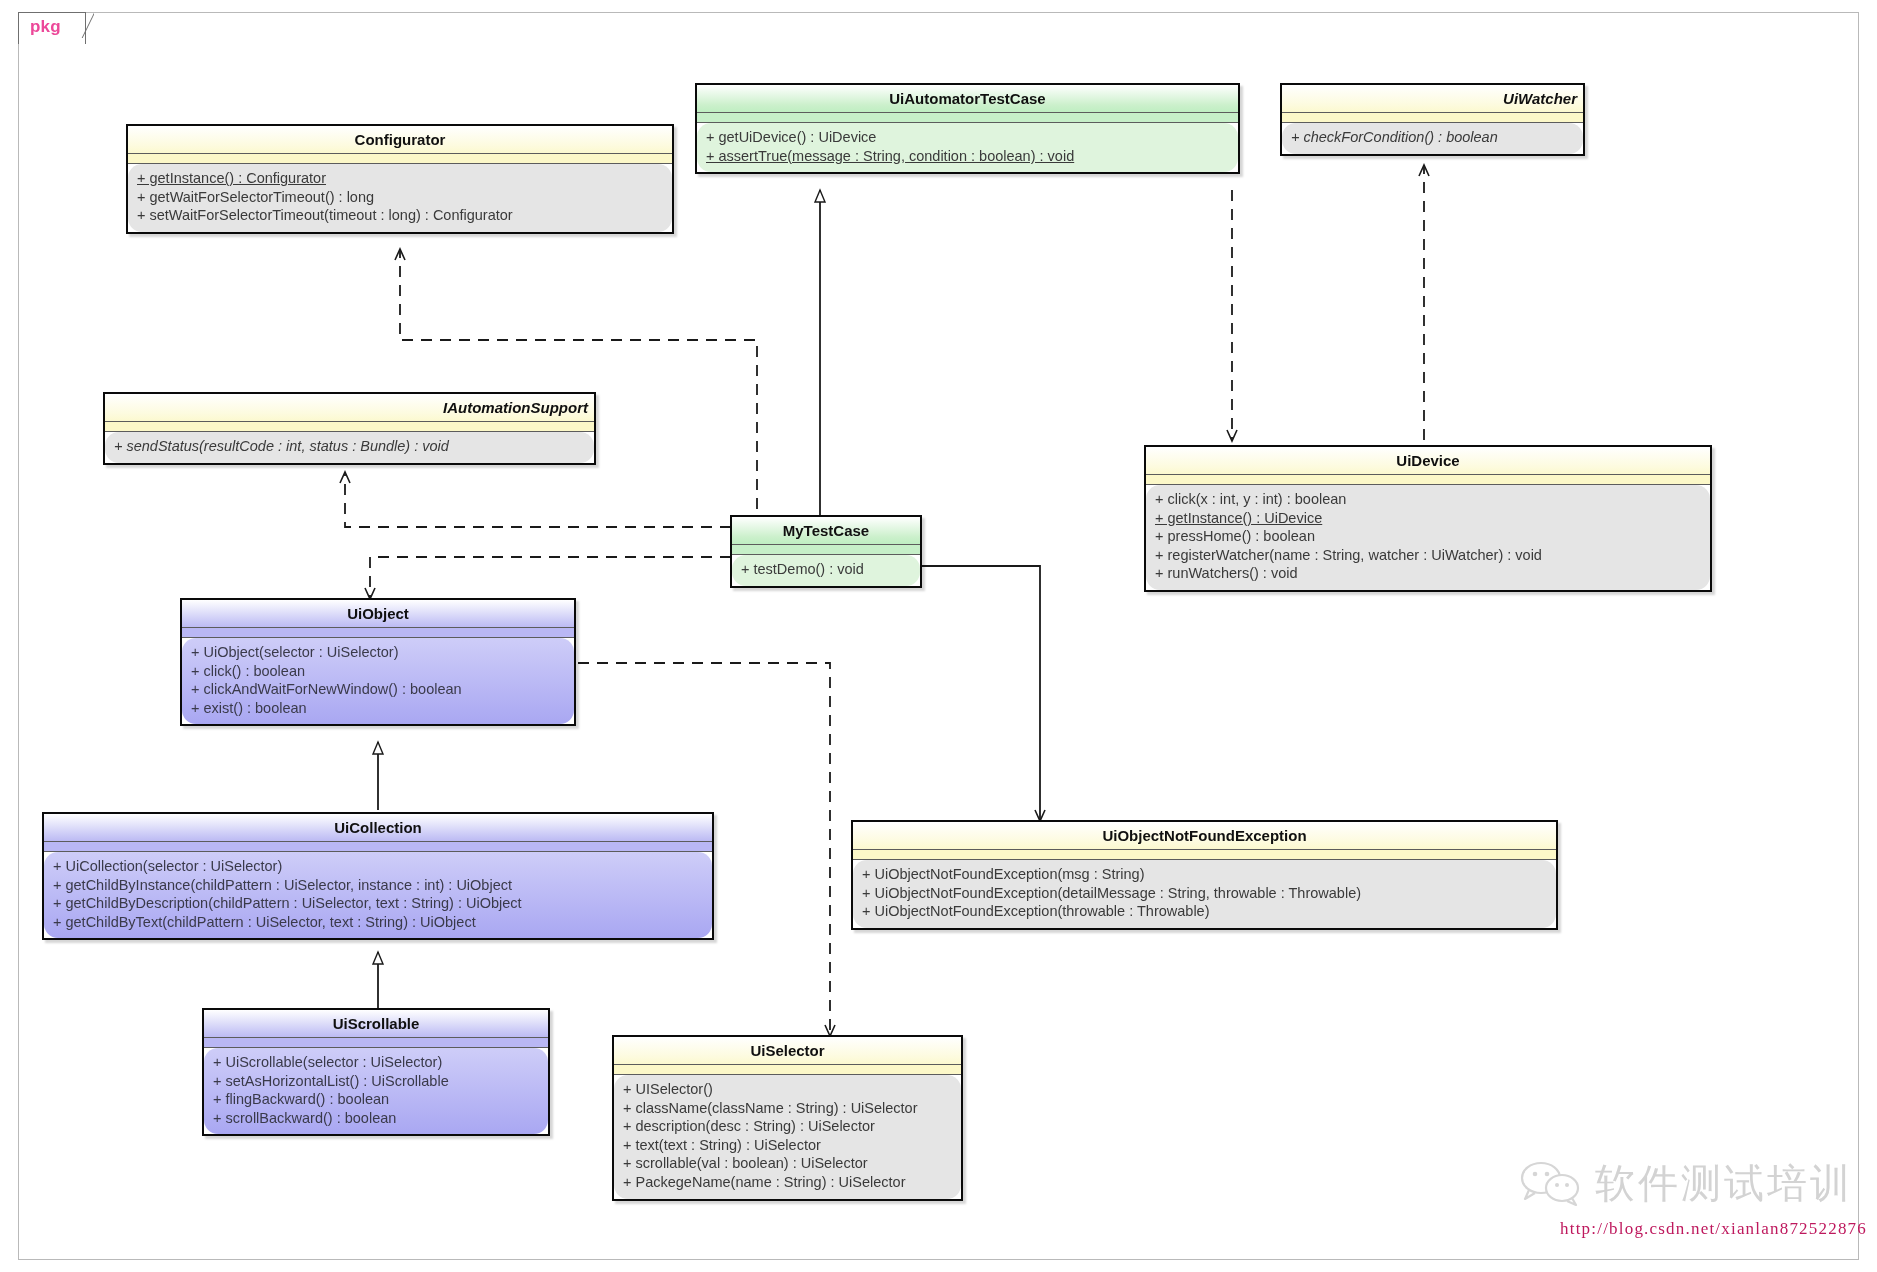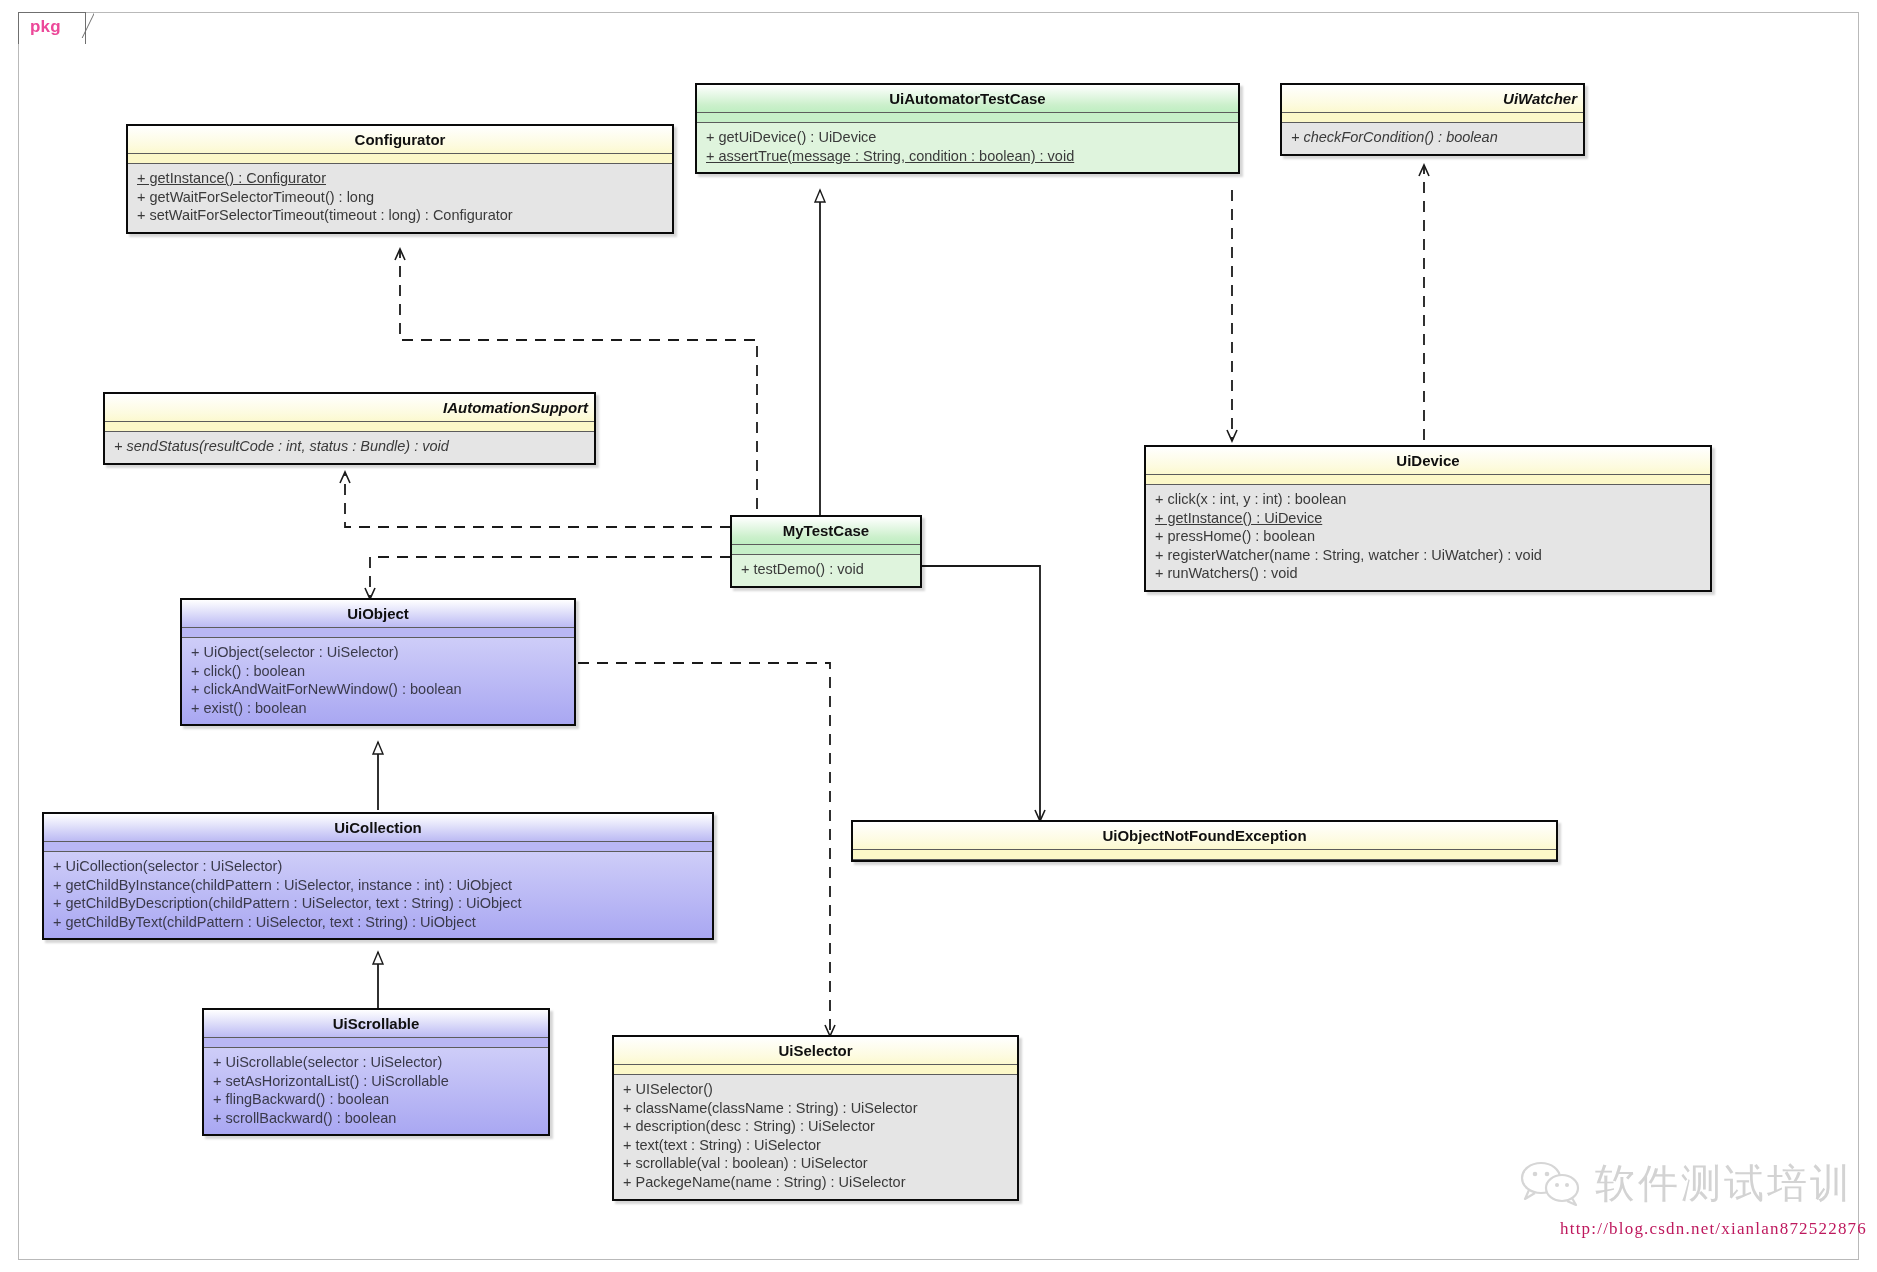--- a/index.html
+++ b/index.html
@@ -73,20 +73,21 @@
     padding: 5px 6px 5px 6px;
     border-bottom: 1px solid #5c5c5c;
     line-height: 1.15;
   }
   .uml .attrs {
     height: 9px;
     border-bottom: 1px solid #5c5c5c;
   }
   .uml .ops {
     padding: 5px 9px 7px 9px;
+    border-radius: 14px;
   }
   .uml .op {
     font-size: 14.5px;
     color: #3a3a3a;
     line-height: 1.28;
     white-space: nowrap;
   }
   .uml .op.static { text-decoration: underline; }
   .uml .op.abstract { font-style: italic; }
   .uml.iface .title { font-style: italic; text-align: right; }
@@ -271,23 +272,28 @@
       <div class="op">+ UiScrollable(selector : UiSelector)</div>
       <div class="op">+ setAsHorizontalList() : UiScrollable</div>
       <div class="op">+ flingBackward() : boolean</div>
       <div class="op">+ scrollBackward() : boolean</div>
     </div>
   </div>
 
   <div class="uml theme-yellow" style="left:851px; top:820px; width:707px;">
     <div class="title">UiObjectNotFoundException</div>
     <div class="attrs"></div>
-  </div>
-
-  <div class="uml theme-yellow" style="left:612px; top:1035px; width:407px;">
+    <div class="ops">
+      <div class="op">+ UiObjectNotFoundException(msg : String)</div>
+      <div class="op">+ UiObjectNotFoundException(detailMessage : String, throwable : Throwable)</div>
+      <div class="op">+ UiObjectNotFoundException(throwable : Throwable)</div>
+    </div>
+  </div>
+
+  <div class="uml theme-yellow" style="left:612px; top:1035px; width:351px;">
     <div class="title">UiSelector</div>
     <div class="attrs"></div>
     <div class="ops">
       <div class="op">+ UISelector()</div>
       <div class="op">+ className(className : String) : UiSelector</div>
       <div class="op">+ description(desc : String) : UiSelector</div>
       <div class="op">+ text(text : String) : UiSelector</div>
       <div class="op">+ scrollable(val : boolean) : UiSelector</div>
       <div class="op">+ PackegeName(name : String) : UiSelector</div>
     </div>

